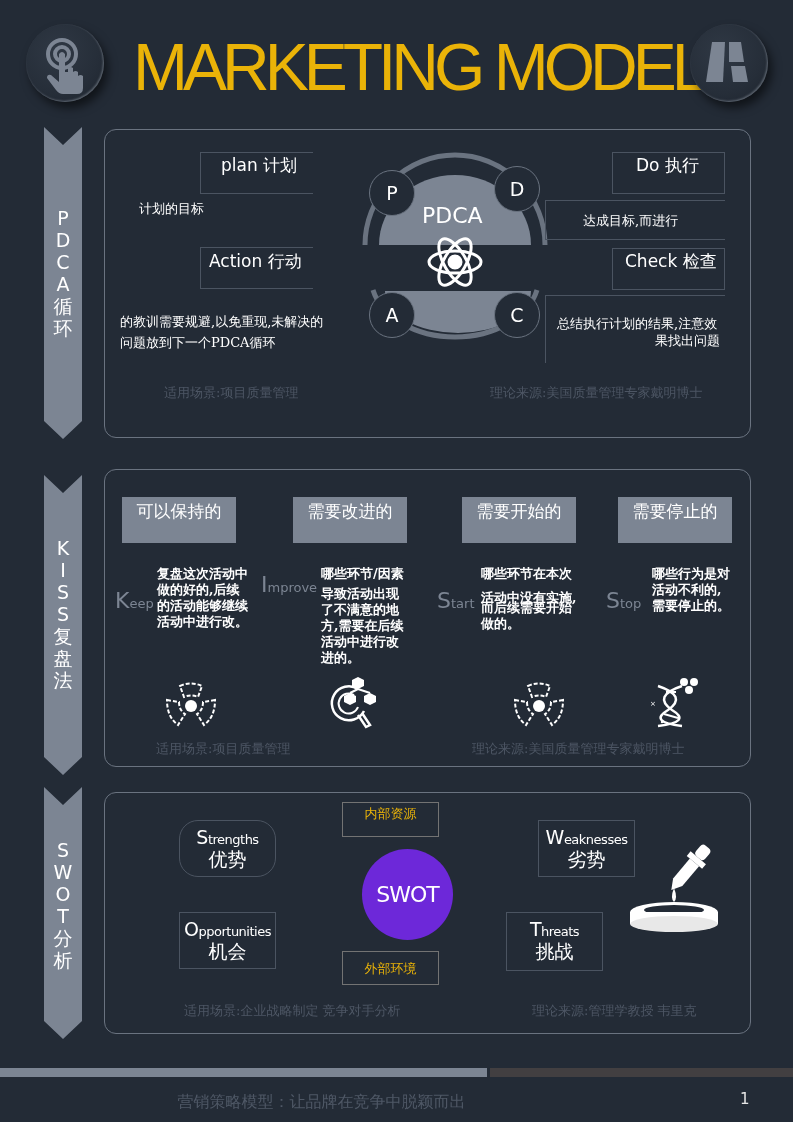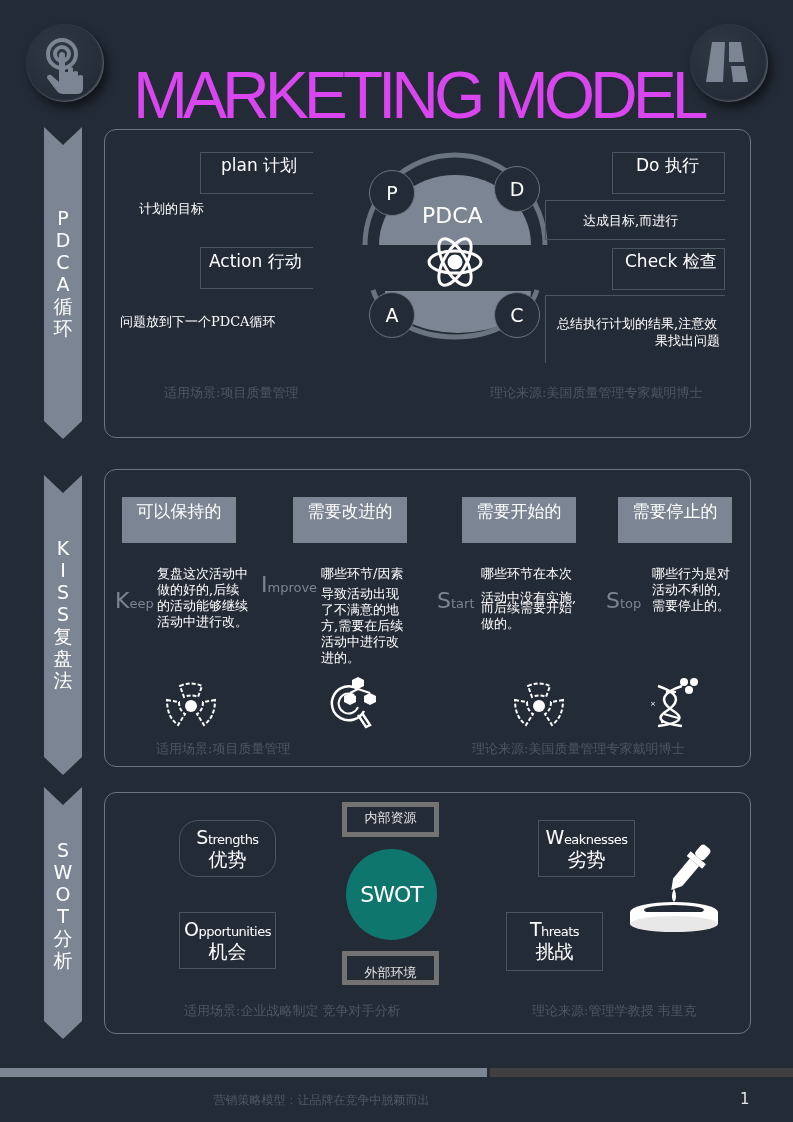--- a/index.html
+++ b/index.html
@@ -5,21 +5,21 @@
   * { box-sizing: border-box; margin: 0; padding: 0; }
   html, body { width: 793px; height: 1122px; background: #232b36; overflow: hidden; }
   body { position: relative; font-family: "DejaVu Sans", "Liberation Sans", sans-serif; color: #ffffff; }
   .abs { position: absolute; }
 
   
   .round-btn { position: absolute; width: 78px; height: 78px; border-radius: 50%;
     background: radial-gradient(circle at 40% 35%, #2f3844 0%, #262e39 60%, #1d242d 100%);
     box-shadow: 4px 6px 10px rgba(0,0,0,0.55), -1px -1px 2px rgba(200,210,220,0.35) inset; }
   .title { position: absolute; left: 133px; top: 34px; font-family: "Liberation Sans", sans-serif;
-    font-size: 66px; letter-spacing: -5px; color: #d946ef; line-height: 66px; transform: scaleX(1.0); white-space: nowrap; font-weight: 400; margin-top: 28px; }
+    font-size: 66px; letter-spacing: -5px; color: #eab308; line-height: 66px; transform: scaleX(1.0); white-space: nowrap; font-weight: 400; }
 
   
   .banner { position: absolute; left: 44px; width: 38px; background: #7c8593;
     clip-path: polygon(0 0, 50% 18px, 100% 0, 100% calc(100% - 18px), 50% 100%, 0 calc(100% - 18px)); }
   .banner-text { position: absolute; left: 0; width: 38px; text-align: center; color: #ffffff; font-size: 19px; line-height: 22px; }
 
   
   .panel { position: absolute; left: 104px; width: 647px; border: 1.5px solid #6a7380; border-radius: 12px; }
 
   
@@ -28,33 +28,33 @@
   .box-text { position: absolute; font-size: 17px; color: #ffffff; white-space: nowrap; }
   .small-text { position: absolute; font-size: 13px; color: #ffffff; line-height: 21px; font-family: "DejaVu Serif", serif; }
   .faded { position: absolute; font-size: 13px; color: #4d5664; font-family: "DejaVu Serif", serif; white-space: nowrap; }
   .letter-circle { position: absolute; width: 46px; height: 46px; border-radius: 50%; background: #232b36; border: 1.5px solid #6a7380;
     display: flex; align-items: center; justify-content: center; font-size: 19px; color: #fff; }
 
   
   .kiss-head { position: absolute; top: 497px; width: 114px; height: 46px; background: #7c8593; color: #ffffff; font-size: 17px; text-align: center; padding-top: 3px; font-family: "DejaVu Serif", serif; }
   .kiss-letter { position: absolute; color: #7c8593; font-size: 13px; white-space: nowrap; }
   .kiss-letter .big { font-size: 22px; }
-  .kiss-desc { position: absolute; font-size: 13px; line-height: 16px; color: #ffffff; font-family: "DejaVu Serif", serif; }
+  .kiss-desc { position: absolute; font-size: 13px; line-height: 16px; color: #ffffff; font-family: "DejaVu Serif", serif; font-weight: bold; }
 
   
   .swot-box { position: absolute; border: 1px solid #4b5461; text-align: center; color: #fff; }
   .swot-en { font-size: 13px; letter-spacing: -0.5px; display: block; margin-top: 5px; }
   .swot-en .cap { font-size: 19px; }
   .swot-cn { font-size: 19px; display: block; line-height: 22px; }
-  .env-box { position: absolute; border: 5px solid #737373; font-size: 13px; color: #e5e5e5; text-align: center; font-family: "DejaVu Serif", serif; }
+  .env-box { position: absolute; border: 1px solid #737373; font-size: 13px; color: #eab308; text-align: center; font-family: "DejaVu Serif", serif; }
 
   
   .footer-bar-left { position: absolute; left: 0; top: 1068px; width: 487px; height: 9px; background: #7c8593; }
   .footer-bar-right { position: absolute; left: 490px; top: 1068px; width: 303px; height: 9px; background: #423f41; }
-  .footer-text { position: absolute; left: 0; width: 643px; top: 1092px; text-align: center; font-size: 12px; color: #4f5866; font-family: "DejaVu Serif", serif; }
+  .footer-text { position: absolute; left: 0; width: 643px; top: 1092px; text-align: center; font-size: 16px; color: #4f5866; font-family: "DejaVu Serif", serif; }
   .page-num { position: absolute; left: 740px; top: 1090px; font-size: 15px; color: #e6e6e6; }
 </style>
 </head>
 <body>
 
 <div class="round-btn" style="left:26px; top:24px;">
   <svg width="78" height="78" viewBox="0 0 78 78">
     <circle cx="36" cy="30" r="14" fill="none" stroke="#7c8593" stroke-width="4"></circle>
     <circle cx="36" cy="30" r="7" fill="none" stroke="#7c8593" stroke-width="4"></circle>
     <path d="M33 30 q3 -4 6 0 v18 h3 v-4 q2.5 -2 5 0 v4 q2.5 -2 5 0 v4 q2.5 -2 5 0 v12 q0 6 -6 6 h-14 q-4 0 -7 -4 l-9 -12 q0 -4 4 -3 l8 7 z" fill="#7c8593"></path>
@@ -100,20 +100,21 @@
 <div class="letter-circle" style="left:369px; top:292px;">A</div>
 <div class="letter-circle" style="left:494px; top:292px;">C</div>
 
 <div class="label-box" style="left:200px; top:152px; width:113px; height:42px;"></div>
 <div class="box-text" style="left:221px; top:154px;">plan 计划</div>
 <div class="small-text" style="left:139px; top:198px;">计划的目标</div>
 
 <div class="label-box" style="left:200px; top:247px; width:113px; height:42px;"></div>
 <div class="box-text" style="left:209px; top:250px;">Action 行动</div>
 <div class="small-text" style="left:120px; top:311px; width:230px;">
+  <div>的教训需要规避,以免重现,未解决的</div>
   <div>问题放到下一个PDCA循环</div>
 </div>
 
 <div class="label-box right" style="left:612px; top:152px; width:113px; height:42px;"></div>
 <div class="box-text" style="left:636px; top:154px;">Do 执行</div>
 <div class="label-box" style="left:545px; top:200px; width:180px; height:40px; border-right:none;"></div>
 <div class="small-text" style="left:583px; top:210px;">达成目标,而进行</div>
 
 <div class="label-box right" style="left:612px; top:248px; width:113px; height:42px;"></div>
 <div class="box-text" style="left:625px; top:250px;">Check 检查</div>
@@ -236,21 +237,21 @@
   <span class="swot-en"><span class="cap">W</span><span>eaknesses</span></span>
   <span class="swot-cn">劣势</span>
 </div>
 <div class="swot-box" style="left:506px; top:912px; width:97px; height:59px;">
   <span class="swot-en"><span class="cap">T</span><span>hreats</span></span>
   <span class="swot-cn">挑战</span>
 </div>
 
 <div class="env-box" style="left:342px; top:802px; width:97px; height:35px; padding-top:2px;">内部资源</div>
 <div class="env-box" style="left:342px; top:951px; width:97px; height:34px; padding-top:8px;">外部环境</div>
-<div class="abs" style="left:346px; top:849px; width:91px; height:91px; border-radius:50%; background:#0f766e; display:flex; align-items:center; justify-content:center;">
+<div class="abs" style="left:362px; top:849px; width:91px; height:91px; border-radius:50%; background:#6d28d9; display:flex; align-items:center; justify-content:center;">
   <span style="font-size:22px; color:#fff; letter-spacing:-1px;">SWOT</span>
 </div>
 
 <svg class="abs" style="left:628px; top:840px;" width="92" height="100" viewBox="0 0 92 100">
   <g transform="rotate(40 60 30)">
     <rect x="54" y="0" width="12" height="14" rx="4" fill="#fff"></rect>
     <rect x="50" y="14" width="20" height="6" fill="#fff"></rect>
     <path d="M54 20 L66 20 L66 46 L60 56 L54 46 Z" fill="#fff"></path>
   </g>
   <path d="M46 48 Q42 58 46 62 Q50 58 46 48 Z" fill="#fff"></path>

